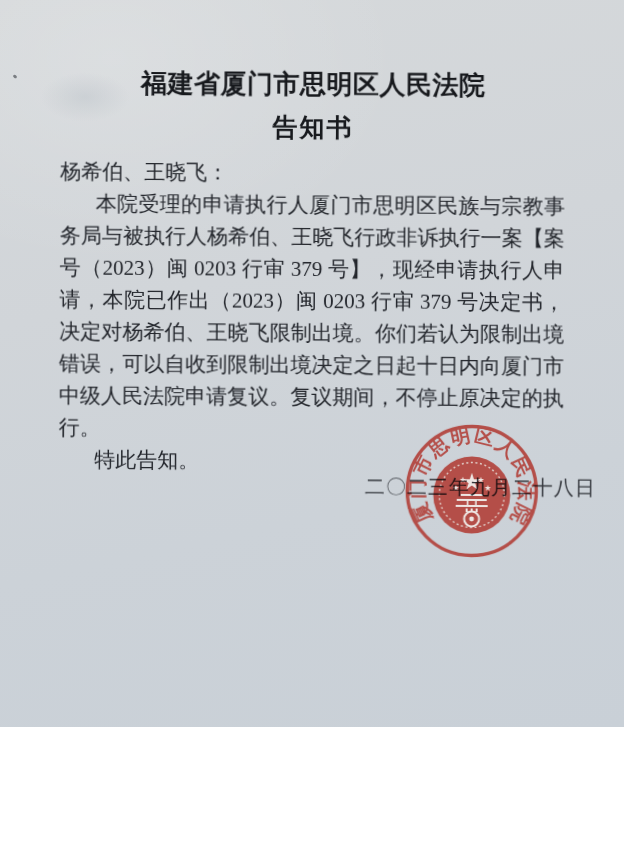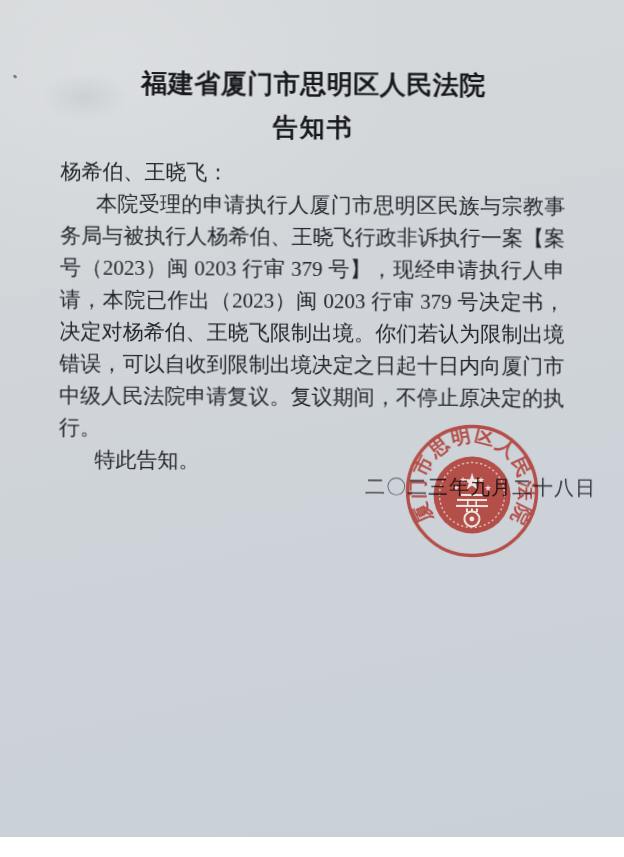--- a/index.html
+++ b/index.html
@@ -6,21 +6,21 @@
     margin: 0;
     padding: 0;
     width: 624px;
     height: 857px;
     overflow: hidden;
     font-family: "Liberation Serif", serif;
   }
   .photo {
     position: relative;
     width: 624px;
-    height: 837px;
+    height: 727px;
     background:
       radial-gradient(ellipse 420px 300px at 18% 8%, rgba(255,255,255,0.16), rgba(255,255,255,0) 70%),
       linear-gradient(168deg, #d6d9db 0%, #d1d5d9 38%, #ccd2d8 68%, #c9d0d7 100%);
   }
   .speck {
     position: absolute;
     left: 13px; top: 75px;
     width: 4px; height: 3px;
     border-radius: 50%;
     background: #5a5e63;

